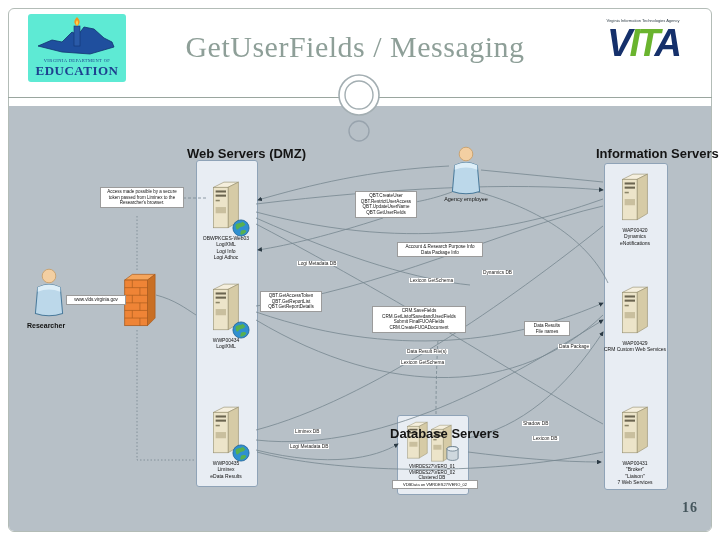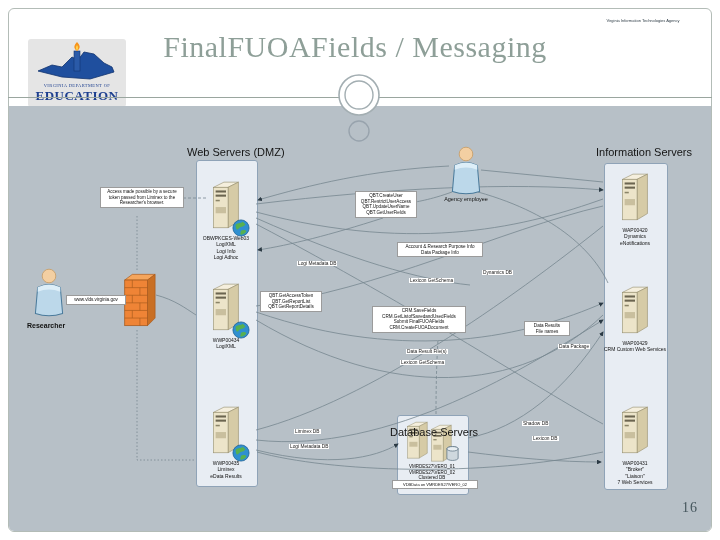--- a/index.html
+++ b/index.html
@@ -6,38 +6,38 @@
   body{width:720px;height:540px;background:#ffffff;position:relative;overflow:hidden;
        font-family:"Liberation Sans",sans-serif;color:#1a1a1a;}
   .frame{position:absolute;left:8px;top:8px;width:702px;height:522px;border:1px solid #b3bcb7;
          border-radius:6px;background:#fff;}
   .divider{position:absolute;left:8px;top:97px;width:704px;border-top:1px solid #9aa69f;}
   .diagram{position:absolute;left:9px;top:106px;width:702px;height:425px;background:#b7c0c7;
            border-radius:0 0 5px 5px;}
   .title{position:absolute;left:140px;top:30px;width:430px;text-align:center;
          font-family:"Liberation Serif",serif;font-size:30px;color:#8e9f98;letter-spacing:.5px;}
   .pagenum{position:absolute;right:22px;top:500px;font-family:"Liberation Serif",serif;
-           font-size:14px;color:#44555c;letter-spacing:1px;z-index:6;}
+           font-size:14px;color:#44555c;letter-spacing:1px;z-index:6;font-weight:bold;}
   
-  .vdoe{position:absolute;left:28px;top:14px;width:98px;height:68px;background:#e5e5e5;
-        border-radius:3px;overflow:hidden;margin-top:25px;}
+  .vdoe{position:absolute;left:28px;top:14px;width:98px;height:68px;background:#5eead4;
+        border-radius:3px;overflow:hidden;}
   .vdoe .l1{position:absolute;left:0;top:44px;width:98px;text-align:center;font-size:4.5px;
             color:#1d3f8f;font-family:"Liberation Serif",serif;letter-spacing:.4px;}
   .vdoe .l2{position:absolute;left:0;top:49px;width:98px;text-align:center;font-size:13px;
             font-weight:bold;color:#1d3f8f;font-family:"Liberation Serif",serif;letter-spacing:.5px;}
   .vita{position:absolute;left:590px;top:14px;width:106px;height:74px;background:#ffffff;
         border-radius:2px;}
   .vita .tag{position:absolute;left:2px;top:4px;width:102px;text-align:center;font-size:4px;color:#33404a;}
   .vita .word{position:absolute;left:0;top:10px;width:106px;text-align:center;
               font-size:38px;font-weight:bold;font-style:italic;letter-spacing:-3px;line-height:1;}
   .vita .g{color:#6ab42e;} .vita .b{color:#15306b;}
   .rings{position:absolute;left:328px;top:68px;z-index:5;}
   
   .group{position:absolute;background:#e8edf3;border:1px solid #8fa3b7;border-radius:3px;z-index:0;}
-  .gtitle{position:absolute;font-size:11px;font-weight:normal;color:#141414;z-index:3;}
+  .gtitle{position:absolute;font-size:13px;font-weight:bold;color:#141414;z-index:3;}
   .wires{position:absolute;left:0;top:0;z-index:1;pointer-events:none;}
   .lbl{position:absolute;background:#ffffff;border:1px solid #9b9b9b;font-size:4.6px;line-height:1.25;
        text-align:center;padding:1px 2px;white-space:pre-line;z-index:3;color:#111;}
   .plain{position:absolute;font-size:4.8px;background:#fff;padding:0 1px;z-index:3;white-space:pre-line;}
   .server{position:absolute;width:64px;text-align:center;z-index:2;}
   .iconwrap{position:relative;width:42px;height:56px;margin:0 auto;}
   .globe{position:absolute;right:-3px;bottom:-3px;}
   .slabel{font-size:5px;line-height:1.25;white-space:pre-line;color:#111;margin-top:1px;}
   .person{position:absolute;z-index:2;}
   .alabel{position:absolute;z-index:3;font-size:5.5px;color:#111;text-align:center;}
@@ -89,24 +89,25 @@
   <svg width="98" height="46" viewBox="0 0 98 46">
     <path d="M10,32 L24,26 L34,28 L44,18 L50,21 L56,13 L66,15 L76,24 L84,28 L86,33 L62,40 L34,38 Z" fill="#1f4f9e" stroke="#12336e" stroke-width="0.8"></path>
     <rect x="46" y="12" width="6" height="20" fill="#2a5aa8" stroke="#12336e" stroke-width="0.6"></rect>
     <path d="M49,3 C52,6 53,9 49,12 C45,9 46,6 49,3 Z" fill="#f7941d"></path>
     <path d="M49,6 C50.5,8 50.5,10 49,11.5 C47.5,10 47.5,8 49,6 Z" fill="#ffd34d"></path>
   </svg>
   <div class="l1">VIRGINIA DEPARTMENT OF</div>
   <div class="l2">EDUCATION</div>
 </div>
 
-<div class="title">FinalFUOAFields / Messaging</div>
+<div class="title">GetUserFields / Messaging</div>
 
 <div class="vita">
   <div class="tag">Virginia Information Technologies Agency</div>
+  <div class="word"><span class="b">V</span><span class="g">I</span><span class="g">T</span><span class="b">A</span></div>
 </div>
 
 <div class="divider"></div>
 <div class="diagram"></div>
 
 <svg class="rings" width="62" height="78" viewBox="0 0 62 78">
   <circle cx="31" cy="27" r="20" fill="#ffffff" stroke="#a3aeb2" stroke-width="1.6"></circle>
   <circle cx="31" cy="27" r="14" fill="#ffffff" stroke="#a3aeb2" stroke-width="1.4"></circle>
   <circle cx="31" cy="63" r="10" fill="none" stroke="#98a3ad" stroke-width="1.4"></circle>
 </svg>

